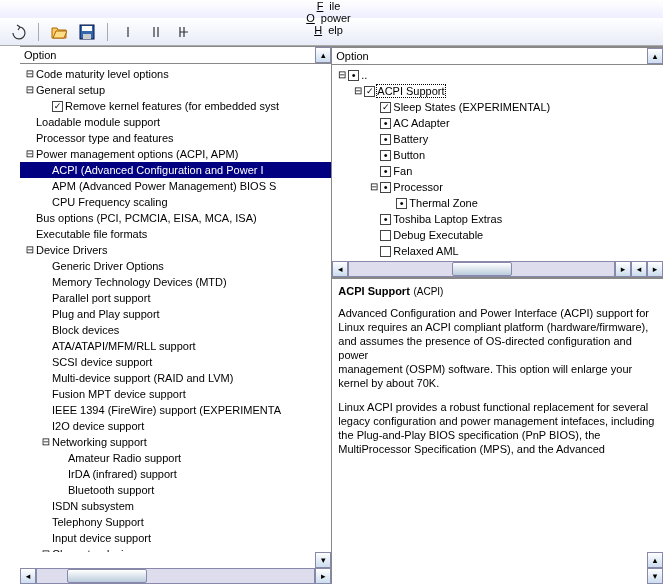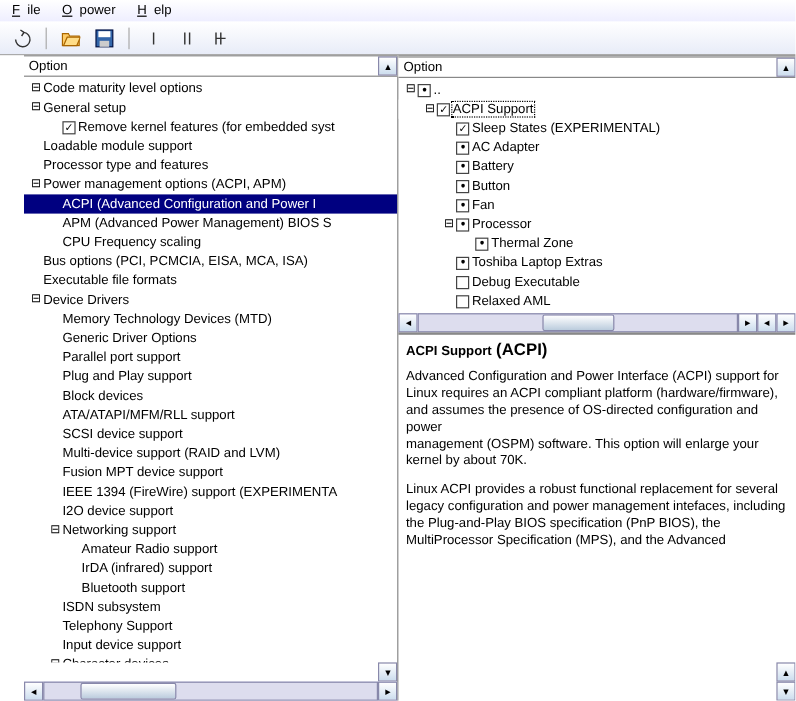--- a/index.html
+++ b/index.html
@@ -1,17 +1,17 @@
 <!DOCTYPE html>
 <html><head>
 <meta charset="utf-8">
 <style>
 * { margin: 0; padding: 0; box-sizing: border-box; font-family: Arial, sans-serif; font-size: 11px; }
 html, body { width: 663px; height: 584px; background: #fff; overflow: hidden; }
-.menubar { height: 18px; background: linear-gradient(#fff,#eef); display: flex; align-items: center; padding: 0 4px; }
+.menubar { height: 18px; background: linear-gradient(#fff,#eef); display: flex; align-items: center; padding: 0 4px; flex-direction: column; }
 .menubar span { padding: 0 6px; cursor: default; }
 .toolbar { height: 28px; background: linear-gradient(#fff,#e8ecf8); display: flex; align-items: center; padding: 0 6px; border-bottom: 1px solid #aaa; gap: 4px;}
 .tb-btn { width: 24px; height: 22px; display: flex; align-items: center; justify-content: center; border: 1px solid transparent; }
 .tb-sep { width: 1px; height: 18px; background: #aaa; margin: 0 4px; }
 
 .panes { display: flex; height: calc(584px - 18px - 28px); margin-left: 20px; }
 .left-pane { width: 322px; display: flex; flex-direction: column; border-right: 1px solid #888; }
 .right-pane { width: 341px; display: flex; flex-direction: column; }
 
 .tree-hdr { height: 18px; display: flex; background: #fff; border-bottom: 1px solid #888; border-top: 1px solid #888;}
@@ -32,21 +32,21 @@
 .node.hl { background: #fff; }
 
 .scroll-footer { height: 16px; display:flex; background:#eef;}
 .scroll-left-btn, .scroll-right-btn { width: 16px; height: 16px; background: linear-gradient(#fff,#cde); border:1px solid #88a;display:flex;align-items:center;justify-content:center;font-size:9px;}
 .scroll-track { flex:1; background:#dde; border:1px solid #88a; position:relative;}
 .scroll-thumb{ position:absolute; left:30px; top:0; width:80px; height:14px; background:linear-gradient(#fff,#bcd);border:1px solid #88a;border-radius:2px;}
 .scroll-thumb.center{left:50%;transform:translateX(-50%);width:60px;}
 
 .info-pane { flex: 1; border-top: 2px solid #888; padding: 4px 6px; overflow:hidden; position:relative;}
 .info-pane .title { font-weight: bold; font-size: 13px; margin-bottom: 8px;}
-.info-pane .title .paren { font-weight: bold; font-size: 14px; }
+.info-pane .title .paren { font-weight: normal; font-size: 10px; }
 .info-pane p { margin-bottom: 10px; font-size: 11px; line-height: 14px; }
 .info-arrows-right{position:absolute;right:0;bottom:0;width:16px;display:flex;flex-direction:column;}
 
 .right-tree { display:flex; flex-direction:column; border-top:1px solid #888;}
 svg.icon{fill:none;stroke:#333;stroke-width:1.2;}
 </style>
 </head>
 <body>
 
 <div class="menubar">
@@ -157,26 +157,26 @@
           <span class="lbltxt">Executable file formats</span>
         </div>
         <div class="node">
           <span class="pad" style="width: 0px;"></span>
           <span class="tw">⊟</span>
           <span class="lbltxt">Device Drivers</span>
         </div>
         <div class="node">
           <span class="pad" style="width: 16px;"></span>
           <span class="tw"></span>
+          <span class="lbltxt">Generic Driver Options</span>
+        </div>
+        <div class="node">
+          <span class="pad" style="width: 16px;"></span>
+          <span class="tw"></span>
           <span class="lbltxt">Memory Technology Devices (MTD)</span>
-        </div>
-        <div class="node">
-          <span class="pad" style="width: 16px;"></span>
-          <span class="tw"></span>
-          <span class="lbltxt">Generic Driver Options</span>
         </div>
         <div class="node">
           <span class="pad" style="width: 16px;"></span>
           <span class="tw"></span>
           <span class="lbltxt">Parallel port support</span>
         </div>
         <div class="node">
           <span class="pad" style="width: 16px;"></span>
           <span class="tw"></span>
           <span class="lbltxt">Plug and Play support</span>

